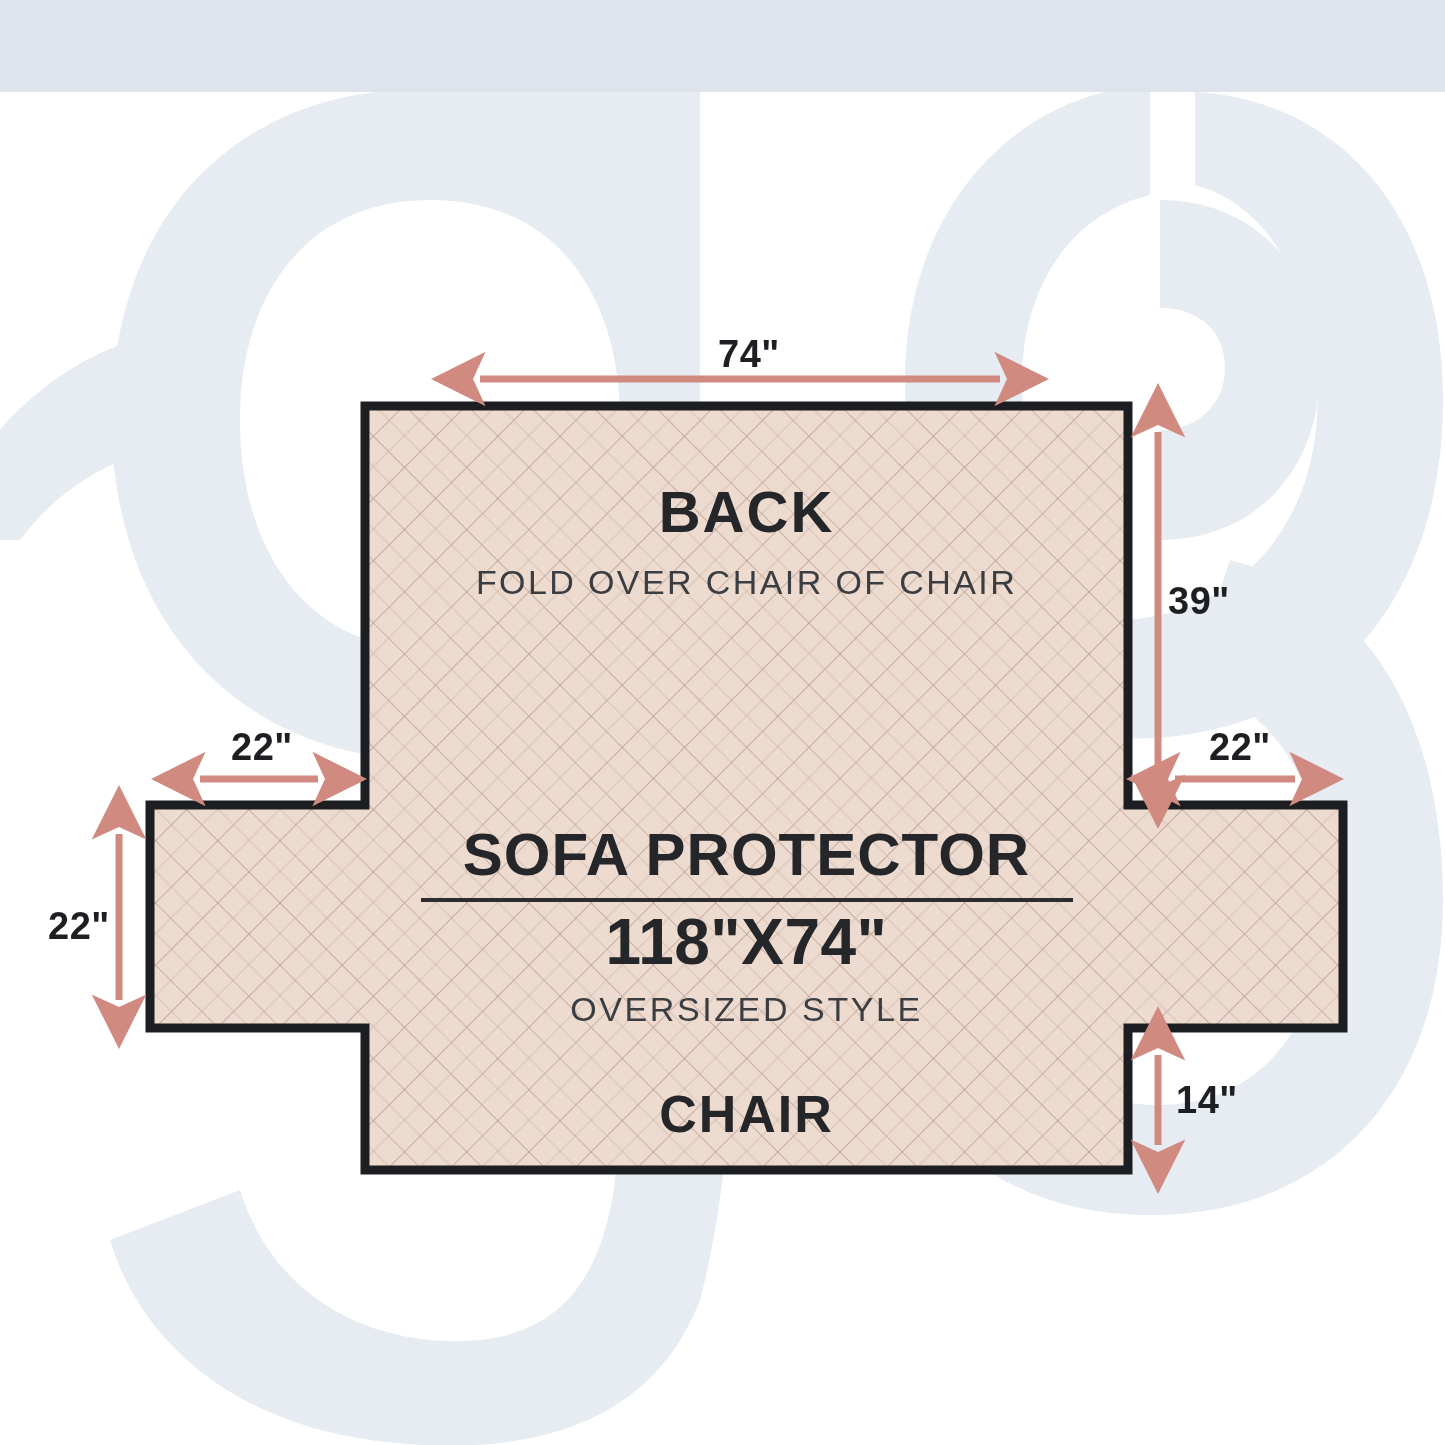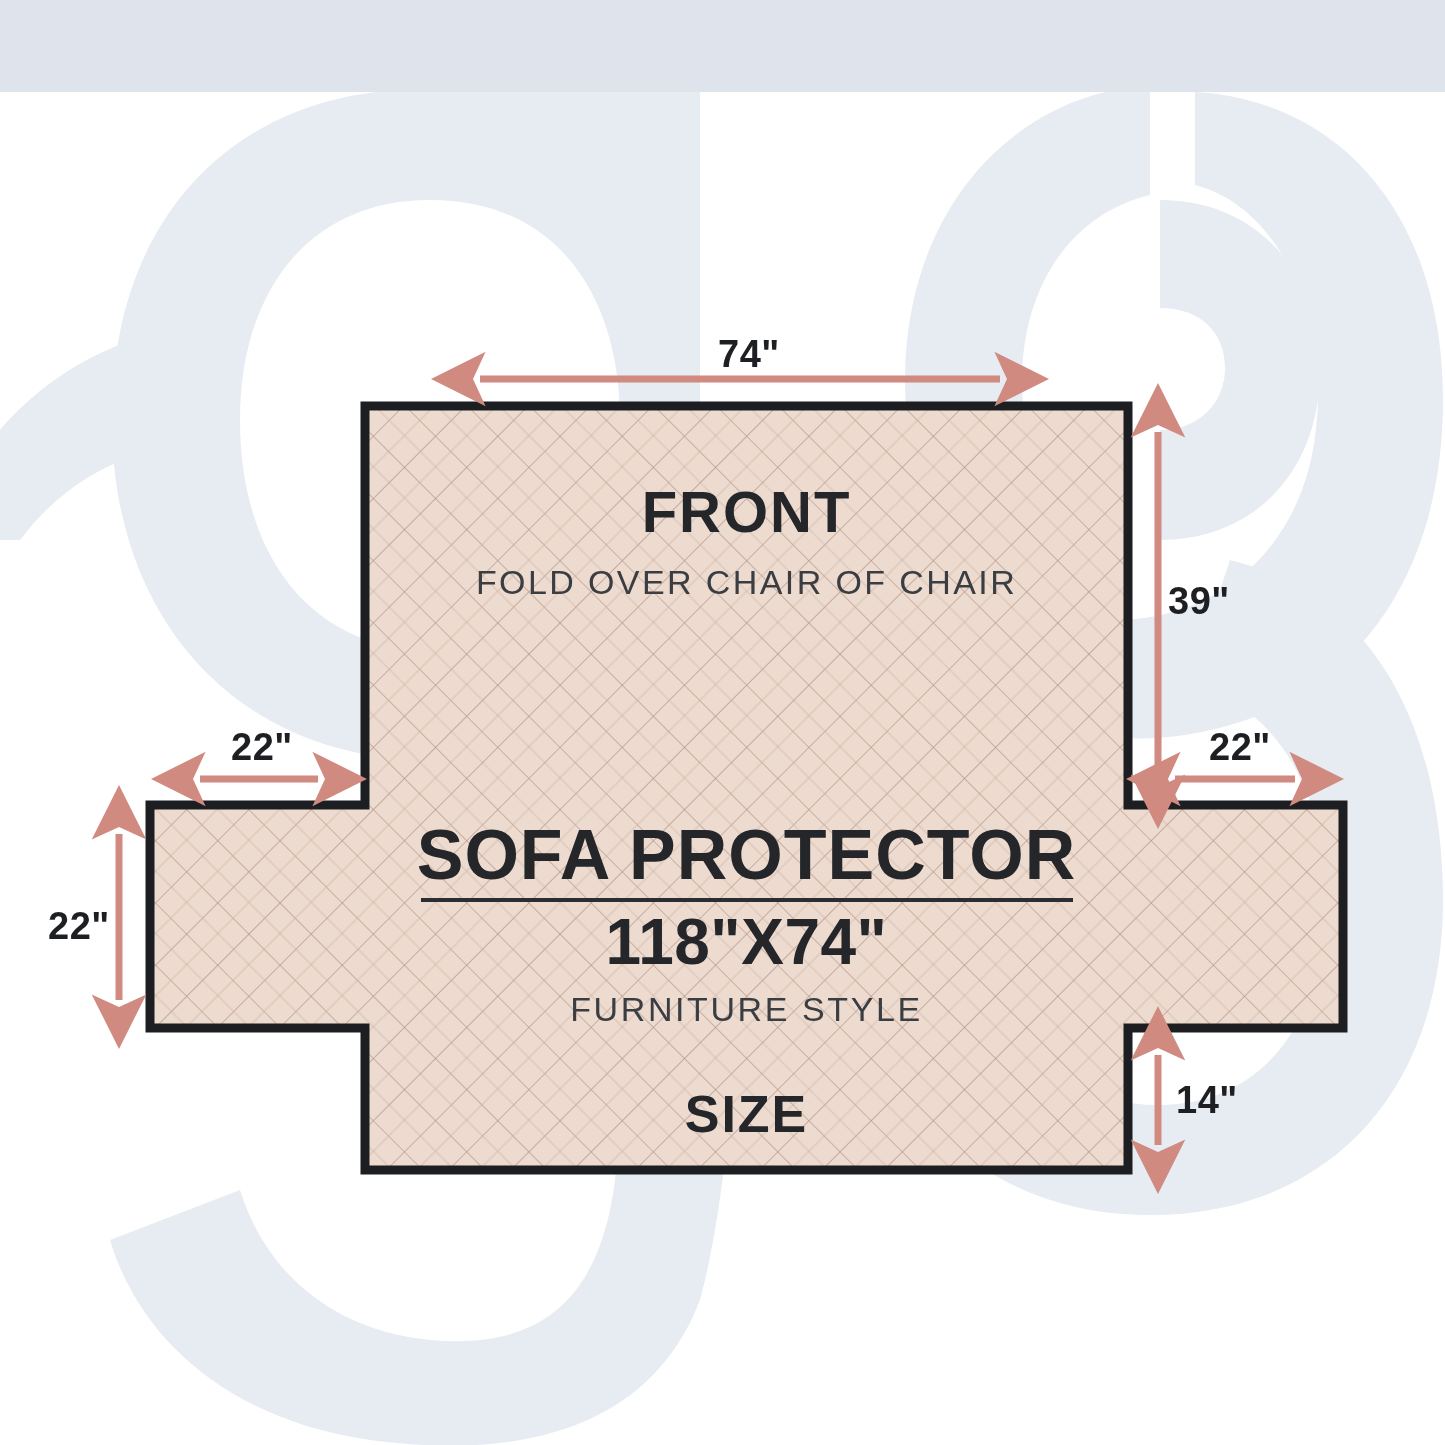--- a/index.html
+++ b/index.html
@@ -102,21 +102,21 @@
   .title-block {
     position: absolute;
     left: 365px;
     top: 818px;
     width: 763px;
     z-index: 4;
     text-align: center;
   }
   .lbl-main {
     font-family: "Liberation Sans Narrow", "Liberation Sans", sans-serif;
-    font-size: 70px;
+    font-size: 60px;
     font-weight: 700;
     letter-spacing: 1px;
     line-height: 74px;
     color: #242629;
     white-space: nowrap;
   }
   .title-rule {
     height: 4px;
     background: #2b2d30;
     margin: 6px auto 4px auto;
@@ -279,32 +279,32 @@
       <line x1="200" y1="779" x2="318" y2="779" marker-start="url(#ah-start)" marker-end="url(#ah-end)"></line>
 
       <line x1="1175" y1="779" x2="1295" y2="779" marker-start="url(#ah-start)" marker-end="url(#ah-end)"></line>
 
       <line x1="119" y1="834" x2="119" y2="1000" marker-start="url(#ah-start)" marker-end="url(#ah-end)"></line>
 
       <line x1="1158" y1="1055" x2="1158" y2="1145" marker-start="url(#ah-start)" marker-end="url(#ah-end)"></line>
     </g>
   </svg>
 
-  <div class="lbl lbl-back">FRONT</div>
+  <div class="lbl lbl-back">BACK</div>
 
   <div class="lbl lbl-back-sub">FOLD OVER CHAIR OF CHAIR</div>
 
   <div class="title-block">
     <div class="lbl-main">SOFA PROTECTOR</div>
     <div class="title-rule"></div>
     <div class="lbl-dims">118"X74"</div>
-    <div class="lbl-style">FURNITURE STYLE</div>
+    <div class="lbl-style">OVERSIZED STYLE</div>
   </div>
 
-  <div class="lbl lbl-front">SIZE</div>
+  <div class="lbl lbl-front">CHAIR</div>
 
   <div class="dim dim-74">74"</div>
 
   <div class="dim dim-39">39"</div>
 
   <div class="dim dim-22-tl">22"</div>
 
   <div class="dim dim-22-tr">22"</div>
 
   <div class="dim dim-22-l">22"</div>

